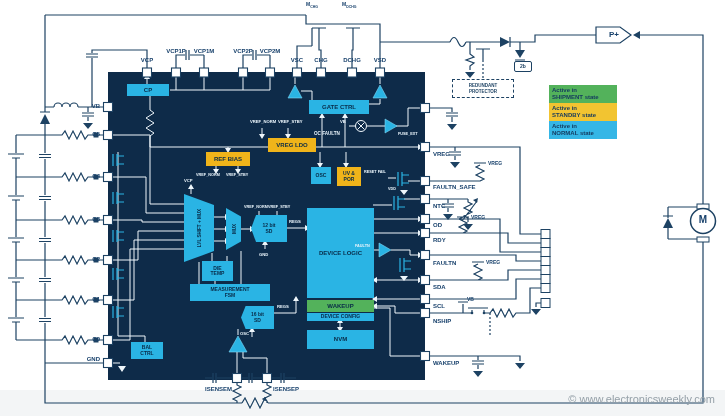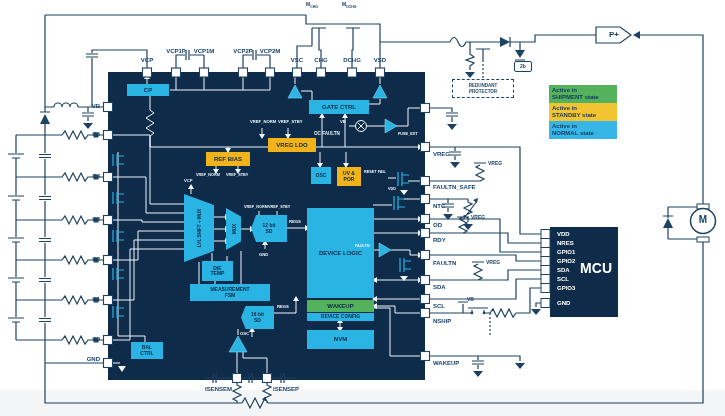--- a/index.html
+++ b/index.html
@@ -42,23 +42,20 @@
 </style>
 </head>
 <body>
 
 <div id="stage">
 
   <div class="band"></div>
 
   <div class="chip"></div>
 
-  <div class="mcu">
-    <div class="mcu-name">MCU</div>
-  </div>
 
   <svg width="725" height="416" viewBox="0 0 725 416">
 
     <g stroke="#1d4263" stroke-width="1.2" fill="none">
       <path d="M45,15 H306 M306,15 V24 H330 M312,28 H326 M319,28 V50 H321 V68
                M330,24 H340 M340,24 H364 M346,28 H360 M353,28 V50 H352 V68
                M364,24 H380 V42 H450 M380,42 V68
                M466,42 H470 M470,42 H496 M476,49 H490
                M496,42 H500 M510,42 H535 V35 H596 M520,42 V50
                M640,35 H703 V207
@@ -379,13 +376,14 @@
     <div class="legend-row" style="background:#f2c431">
       <div>Active in</div>
       <div>STANDBY state</div>
     </div>
     <div class="legend-row" style="background:#35b6e6">
       <div>Active in</div>
       <div>NORMAL state</div>
     </div>
   </div>
 
+  <div class="watermark">© www.electronicsweekly.com</div>
 </div>
 
 </body></html>

